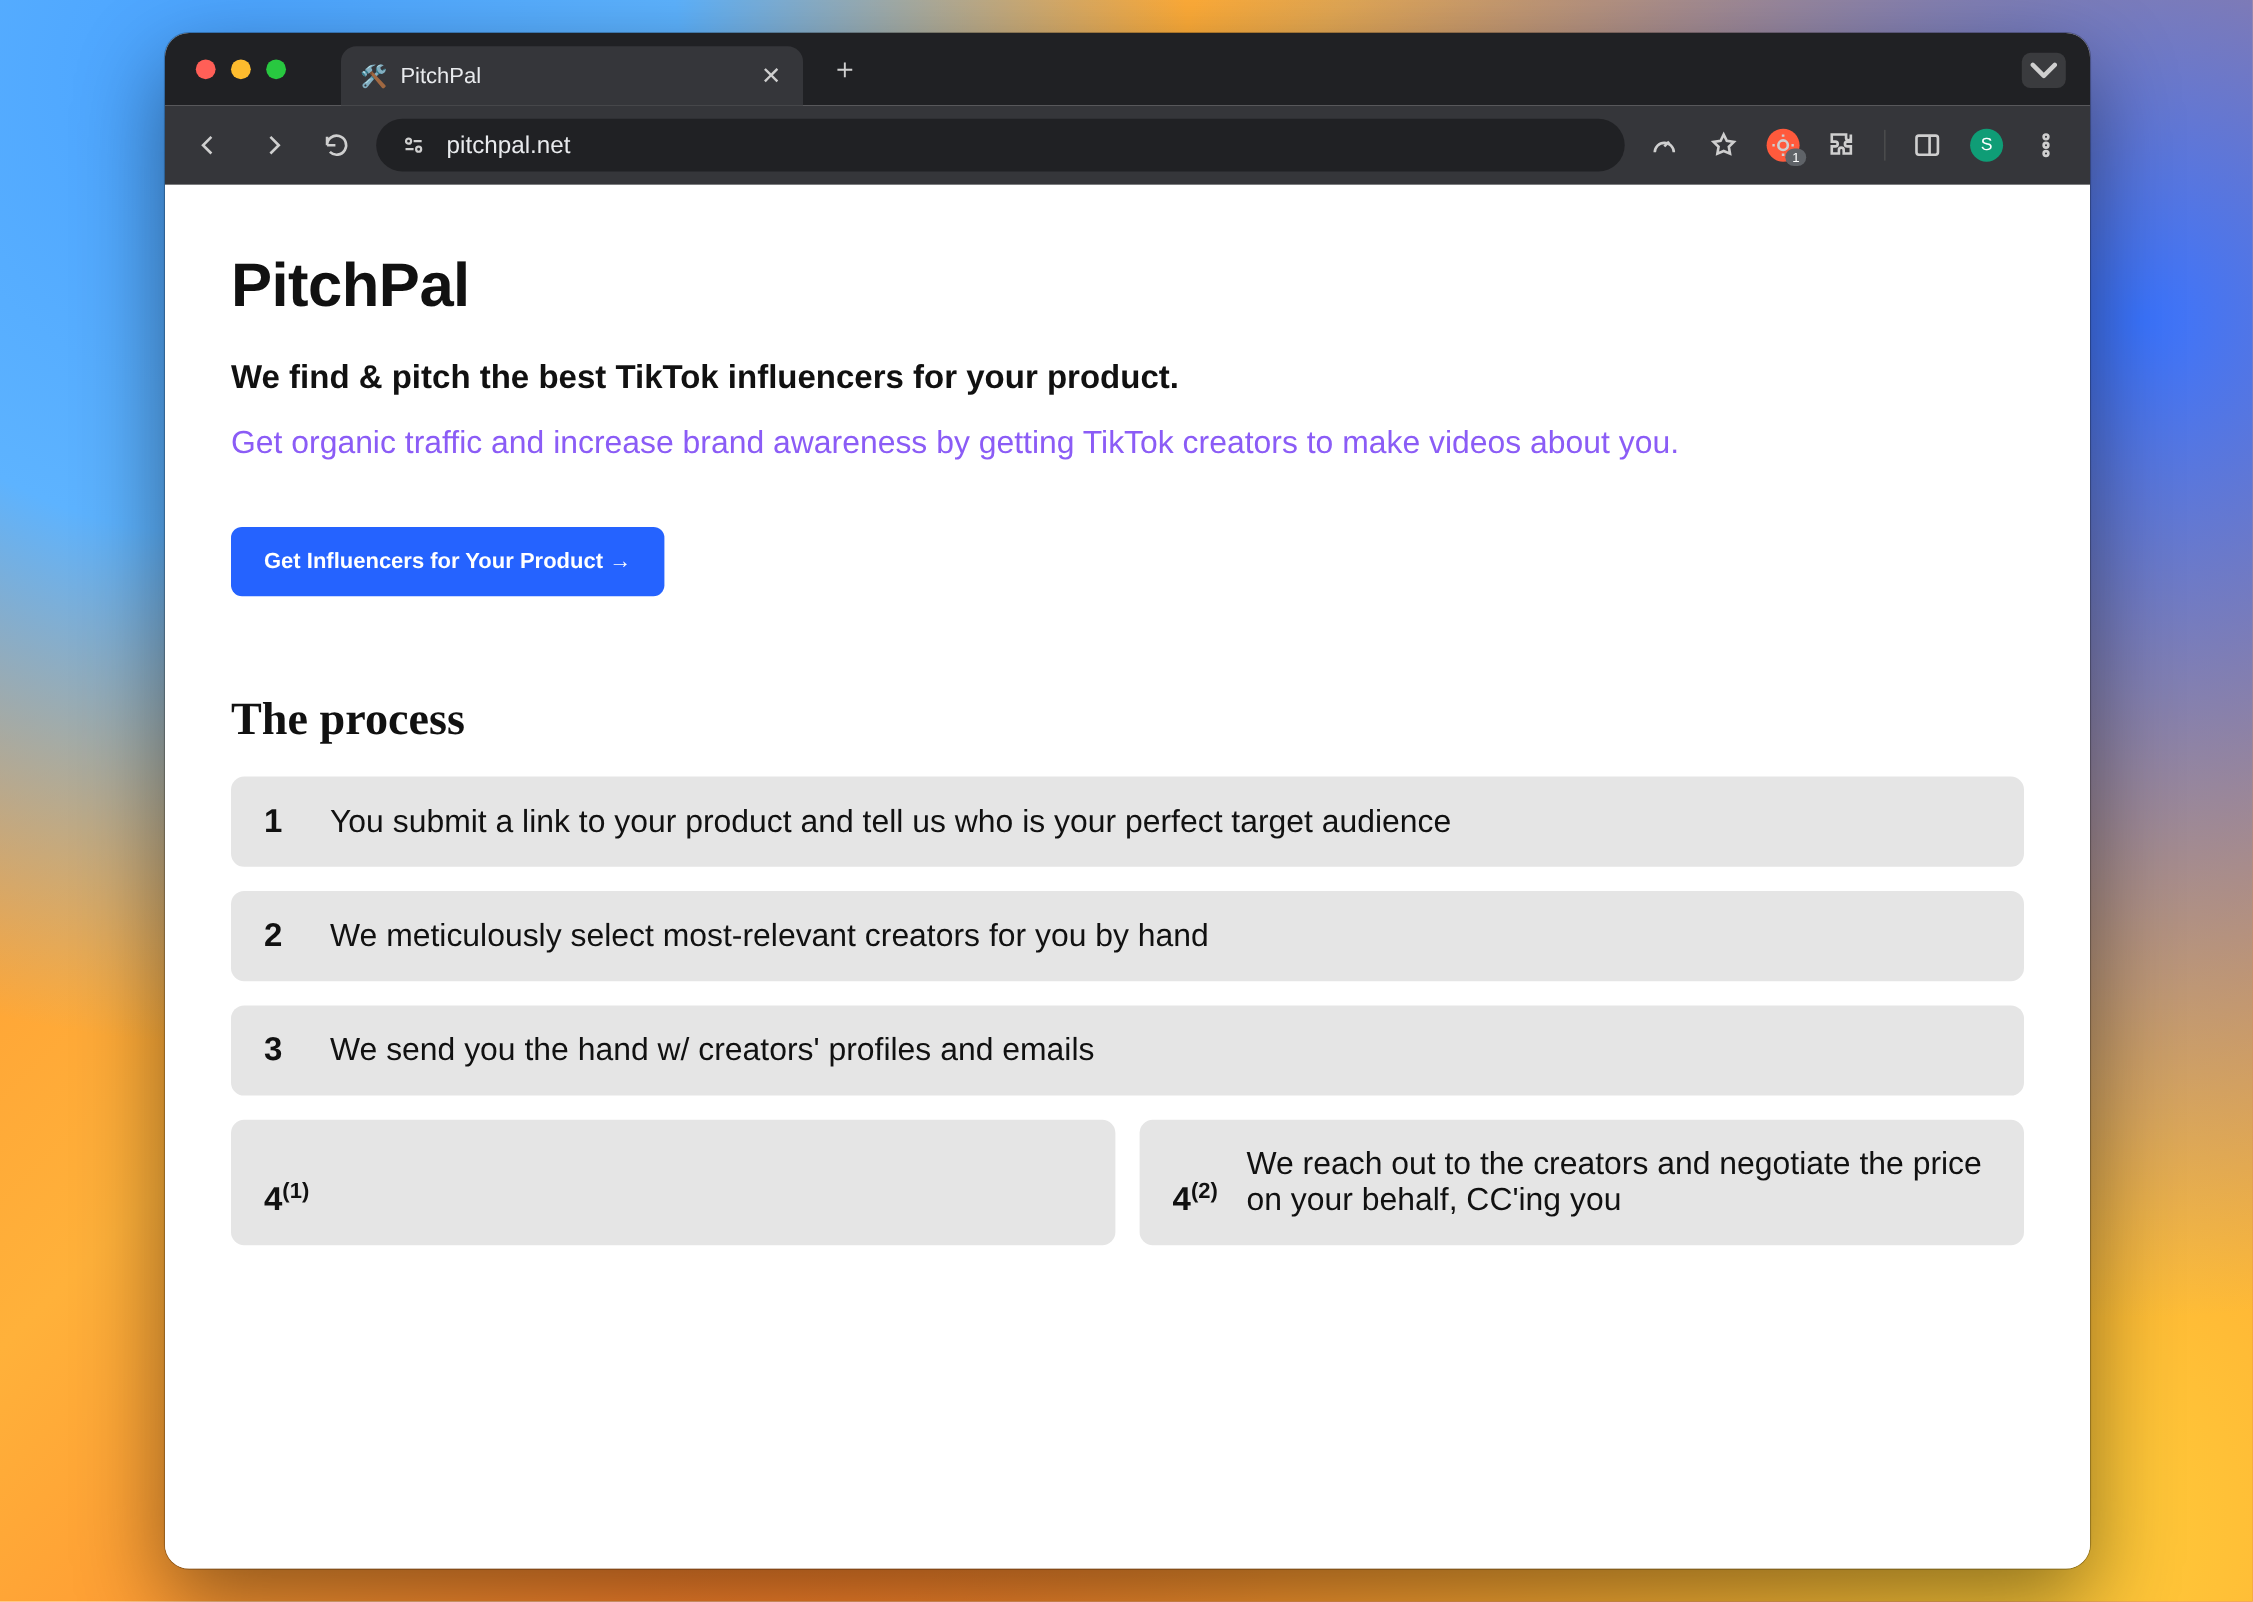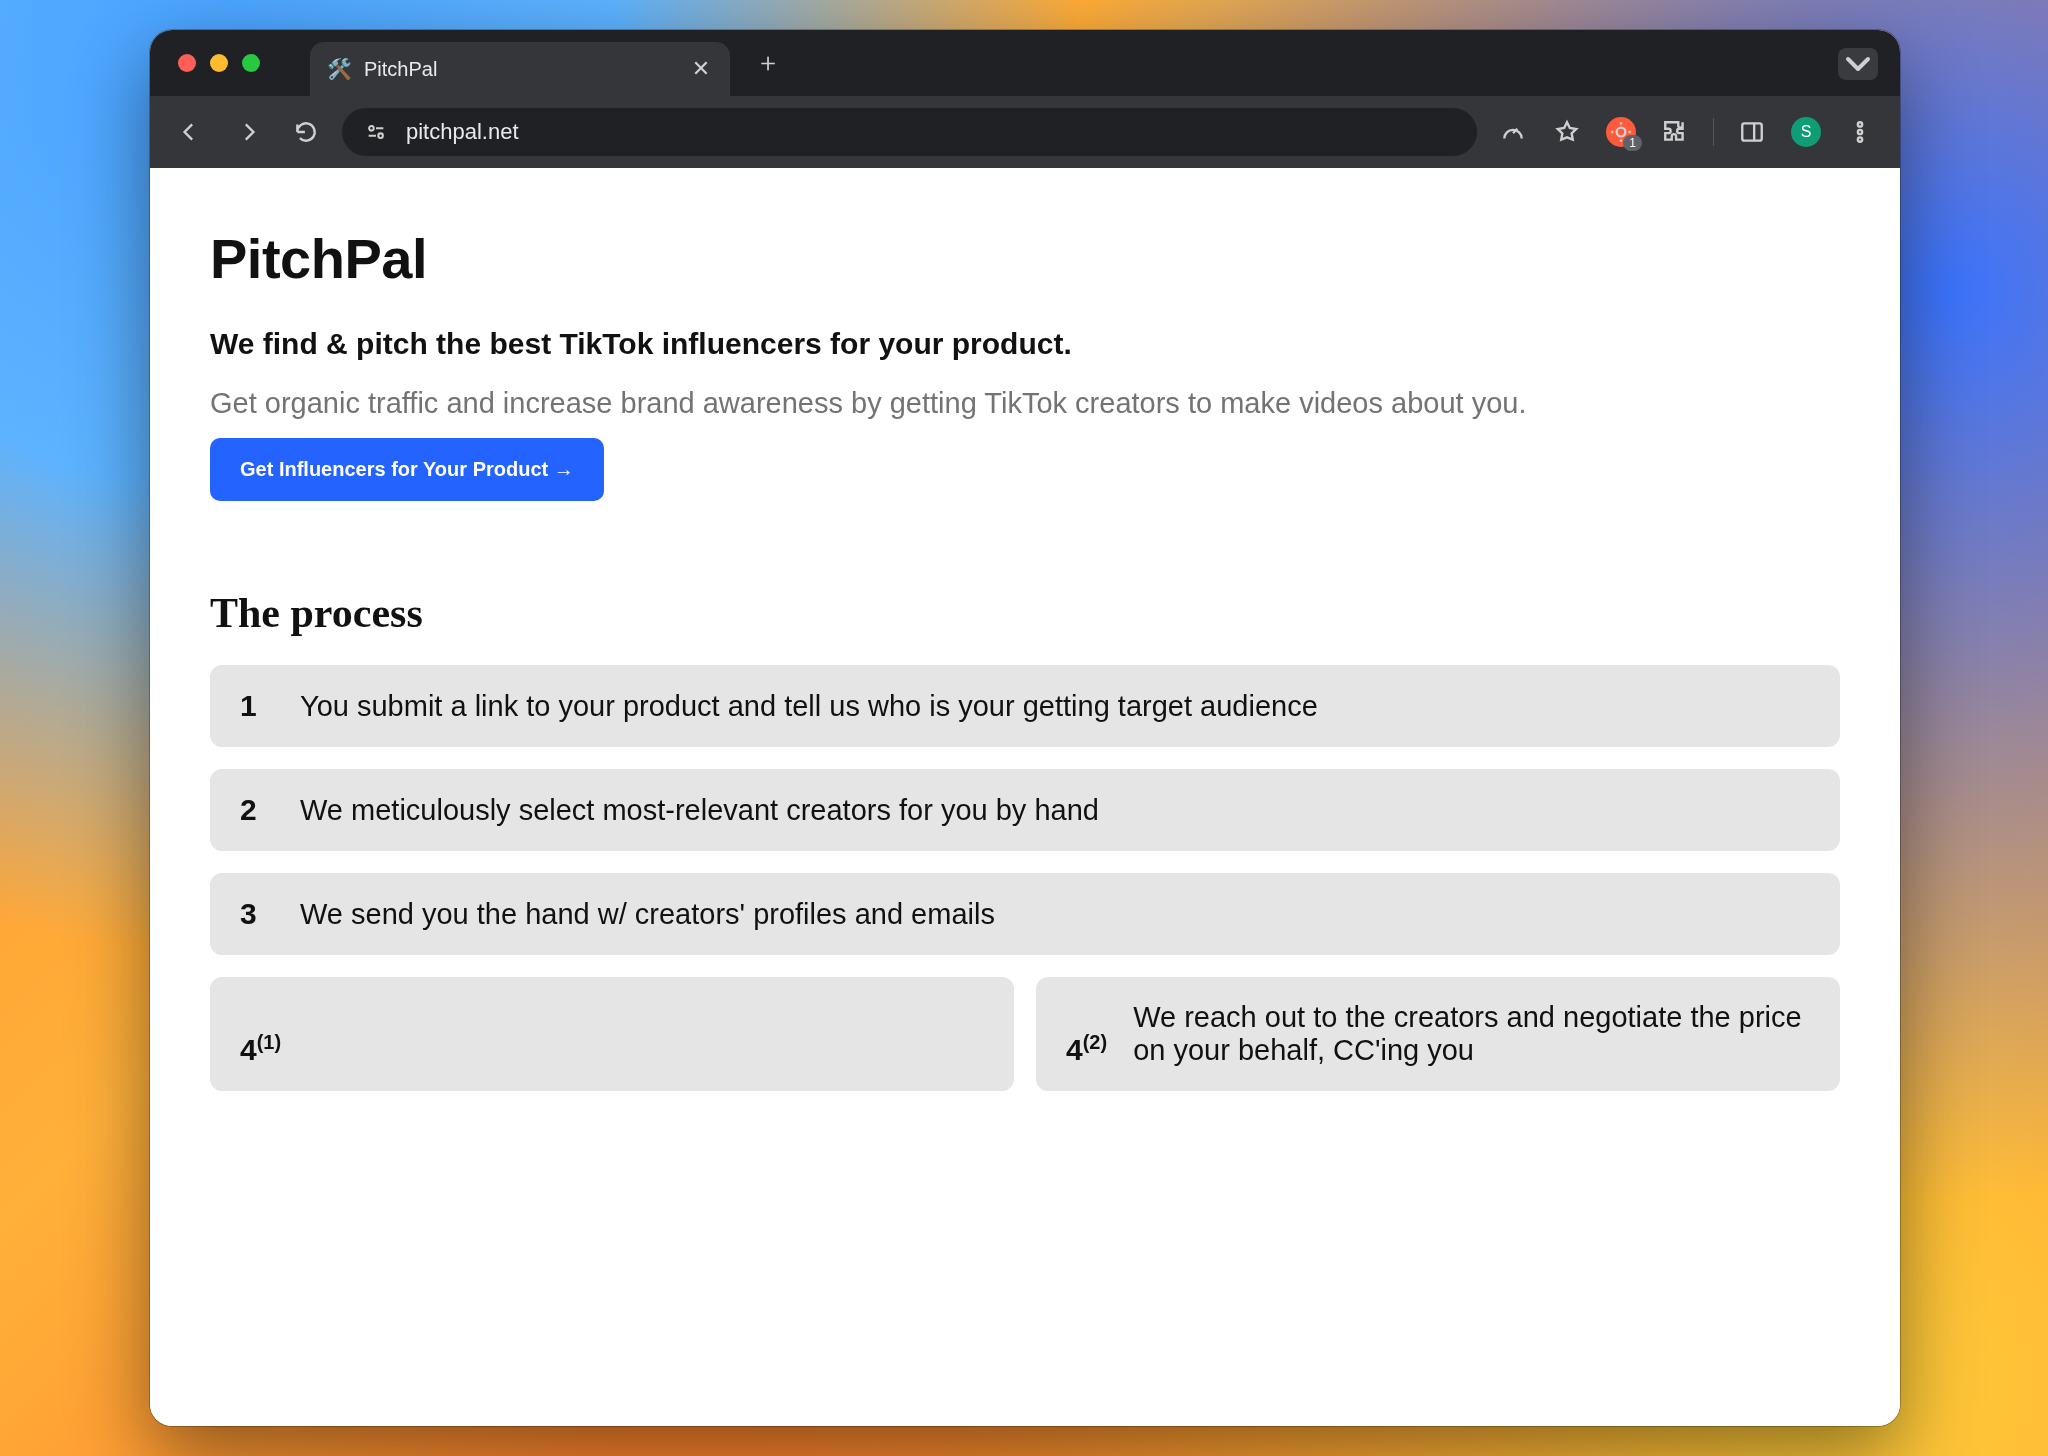--- a/index.html
+++ b/index.html
@@ -152,22 +152,22 @@
     font-weight: 800;
     margin: 0 0 36px 0;
     letter-spacing: -0.5px;
   }
   .tagline {
     font-size: 30px; font-weight:700;
     margin: 0 0 26px 0;
   }
   .sub {
     font-size: 29px;
-    margin: 0 0 18px 0;
-    color:#737373;
+    margin: 0 0 59px 0;
+    color:#8b5cf6;
   }
   .cta {
     display:inline-block;
     background: var(--btn-blue);
     color:#fff;
     font-size: 20px;
     font-weight:700;
     padding: 20px 30px;
     border-radius: 10px;
     border:none; cursor:pointer;
@@ -311,21 +311,21 @@
     <div class="page">
       <h1 class="site-title">PitchPal</h1>
       <p class="tagline">We find &amp; pitch the best TikTok influencers for your product.</p>
       <p class="sub">Get organic traffic and increase brand awareness by getting TikTok creators to make videos about you.</p>
       <button class="cta">Get Influencers for Your Product →</button>
 
       <h2 class="section">The process</h2>
 
       <div class="step">
         <span class="num">1</span>
-        <span>You submit a link to your product and tell us who is your getting target audience</span>
+        <span>You submit a link to your product and tell us who is your perfect target audience</span>
       </div>
       <div class="step">
         <span class="num">2</span>
         <span>We meticulously select most-relevant creators for you by hand</span>
       </div>
       <div class="step">
         <span class="num">3</span>
         <span>We send you the hand w/ creators' profiles and emails</span>
       </div>
 

